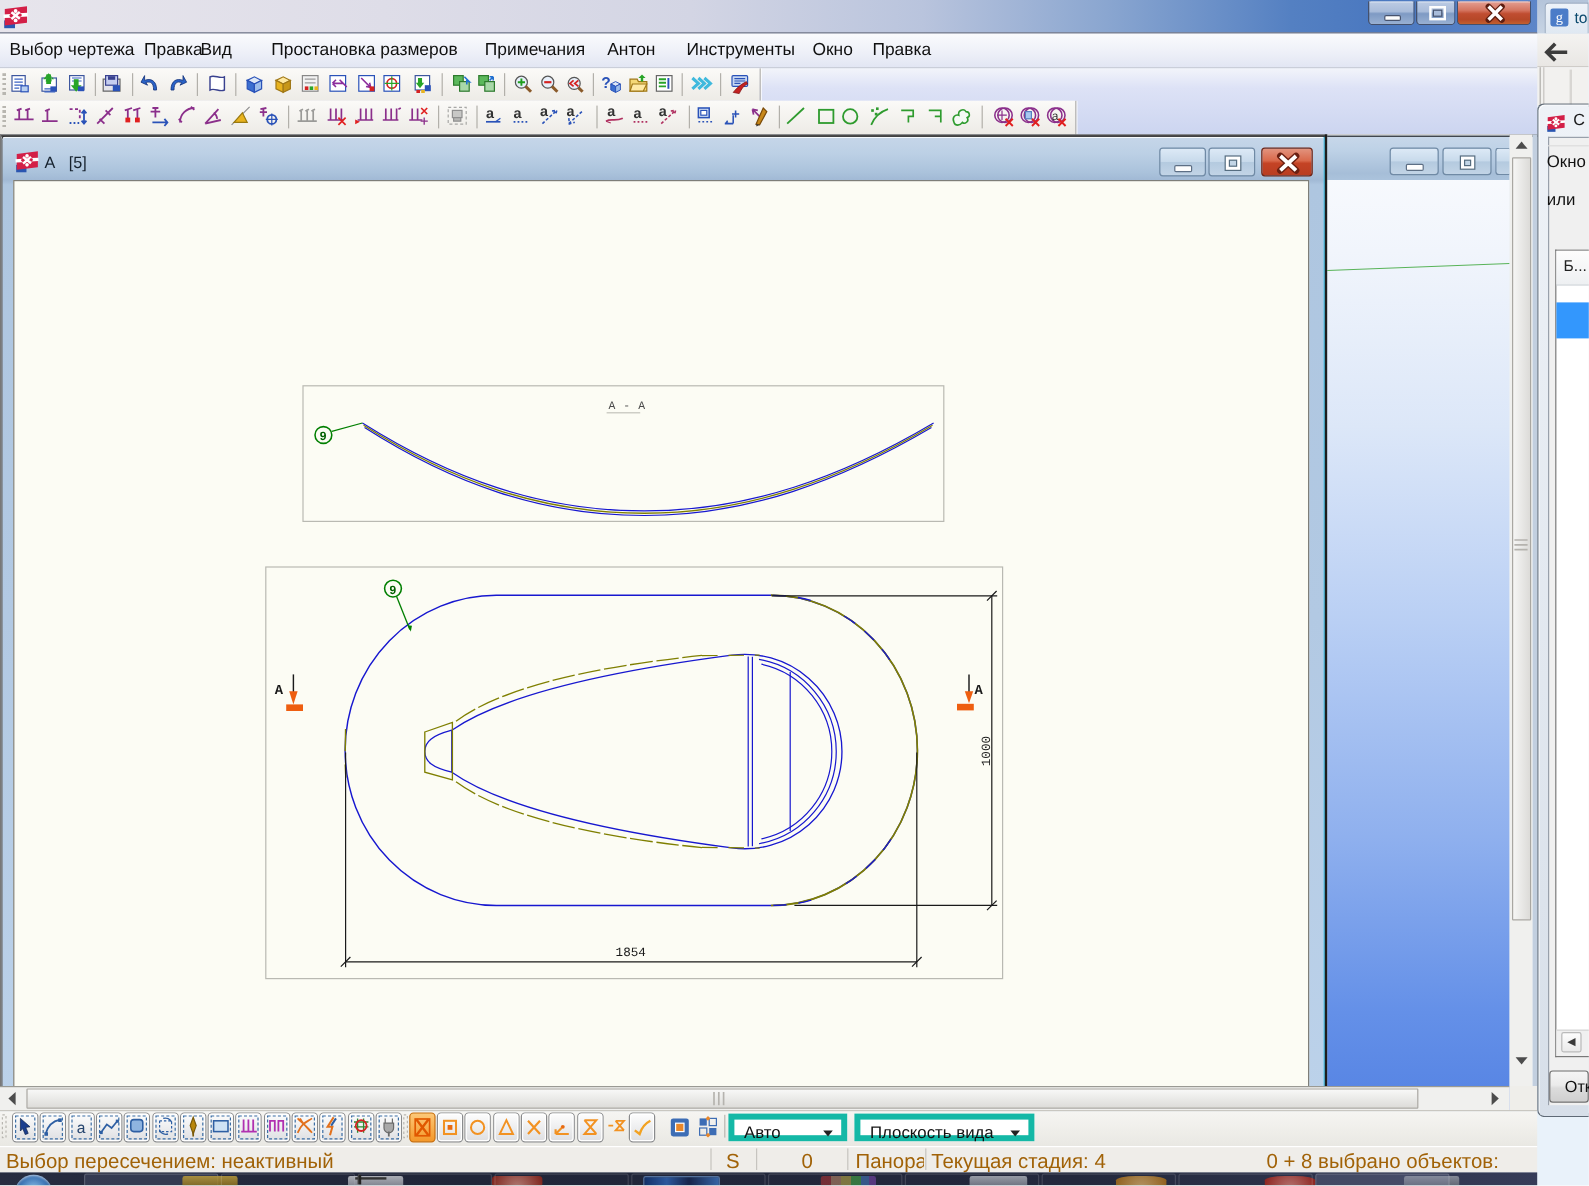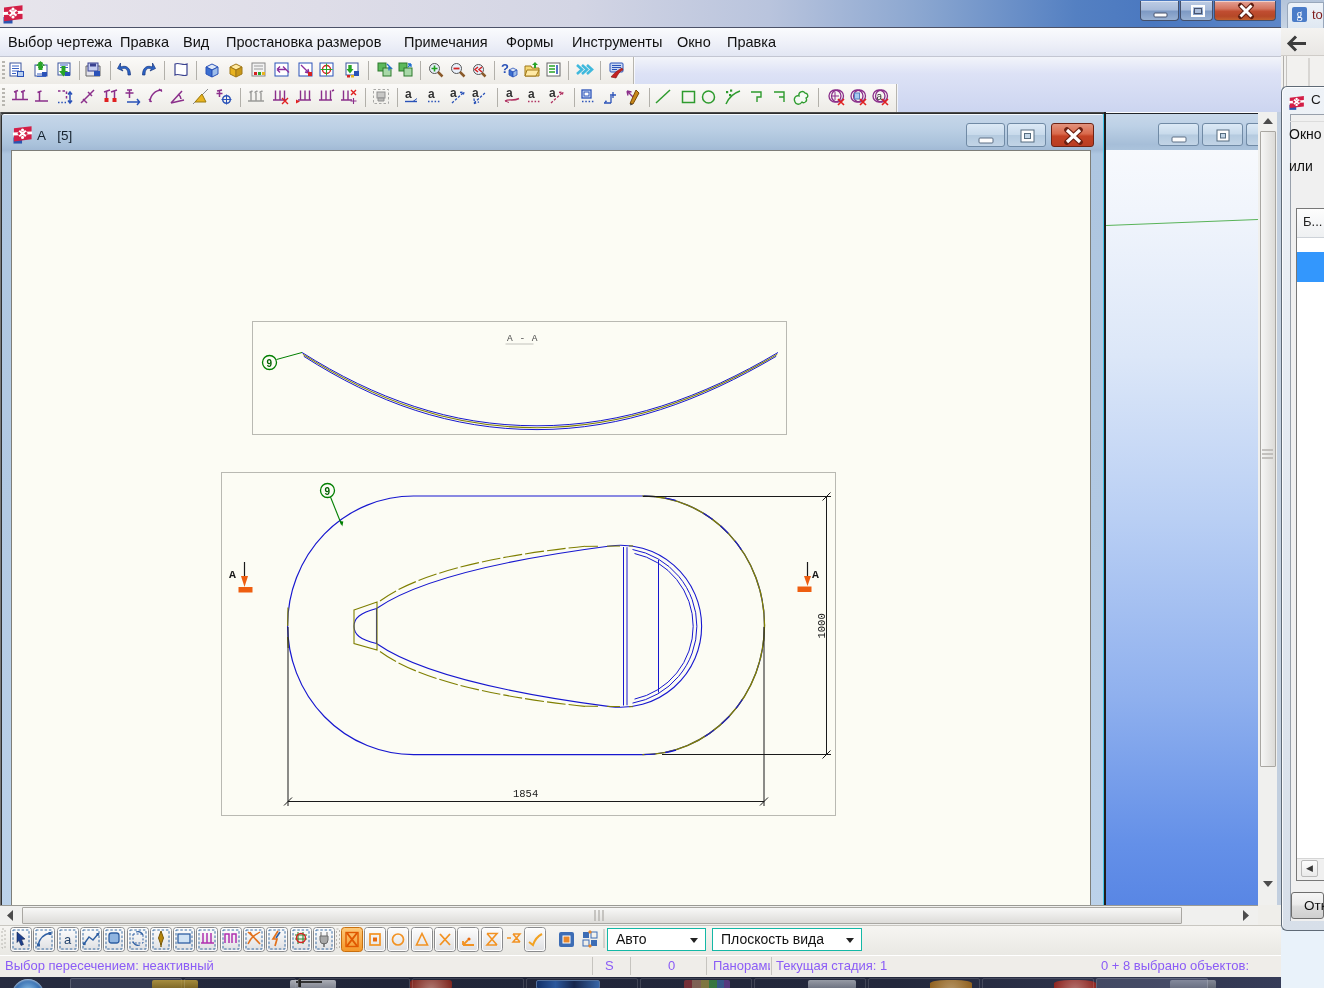--- a/index.html
+++ b/index.html
@@ -41,25 +41,25 @@
 #v3dline{left:1106px;top:222px;width:152px;height:1px;background:#58b358;transform:rotate(-2.2deg)}
 
 #vscroll{left:1258px;top:112px;width:19px;height:793px;background:#f0f0ee}
 #vsstrip{left:1277px;top:112px;width:4px;height:793px;background:#c2cfdf}
 #vthumb{left:1259.5px;top:131px;width:16px;height:636px;background:linear-gradient(90deg,#f6f6f5,#dcdbd8);border:1px solid #a9a7a2;border-radius:1px}
 #hscroll{left:0px;top:905px;width:1258px;height:20px;background:#f0f0ee;border-top:1px solid #9a9a94}
 #hthumb{left:22px;top:907px;width:1160px;height:17px;background:linear-gradient(#f8f8f7,#dddcd9);border:1px solid #a9a7a2;border-radius:1px}
 #hcorner{left:1258px;top:905px;width:23px;height:20px;background:#efeeea}
 
 #btb{left:0;top:925px;width:1281px;height:30px;background:linear-gradient(#f6f5f2,#e9e8e3);border-top:1px solid #c9c7c1}
-.combo{top:3px;height:23px;background:#fff;border:1px solid #14b8a6;font-size:14px;color:#111;padding:2px 0 0 8px}
+.combo{top:3px;height:23px;background:#fff;border:5px solid #14b8a6;font-size:14px;color:#111;padding:2px 0 0 8px}
 .carr{position:absolute;right:7px;top:9px;width:0;height:0;border-left:4.5px solid transparent;border-right:4.5px solid transparent;border-top:5px solid #222}
 
 #sbar{left:0;top:955px;width:1281px;height:22px;background:#efede9;border-top:1px solid #fff}
-.scell{top:3px;white-space:nowrap;font-size:13px;color:#8b5cf6}
+.scell{top:3px;white-space:nowrap;font-size:17px;color:#a16207}
 .ssep{top:2px;width:1px;height:18px;background:#c6c4bf}
 
 #task{left:0;top:977px;width:1281px;height:11px;background:linear-gradient(90deg,#272c40,#202538 30%,#23283c 70%,#363c58);overflow:hidden}
 
 #rcol{left:1281px;top:0;width:43px;height:988px;background:#e9f2fa}
 #rtab{left:1281px;top:0;width:43px;height:28px;background:linear-gradient(#b4c4da,#c7d4e4)}
 #rtabin{left:1287px;top:2px;width:37px;height:26px;background:linear-gradient(#eef3f9,#dfe8f2);border:1px solid #98a7bb;border-bottom:none;border-radius:4px 0 0 0}
 #gicon{left:1292px;top:7px;width:15px;height:15px;background:#4b7cc8;border-radius:2px;color:#fff;font-size:12px;text-align:center;line-height:15px;font-family:"Liberation Serif",serif}
 #rtool{left:1281px;top:28px;width:43px;height:28px;background:linear-gradient(#f4f3f1,#e9e7e4);border-bottom:1px solid #cfccc8}
 
@@ -94,21 +94,21 @@
 <circle cx="6.2" cy="9" r="1.3" fill="#d31f47"></circle>
 <circle cx="13.8" cy="8.6" r="1.3" fill="#d31f47"></circle>
 </g>
 </defs>
     </svg>
 
 <div class="ab" id="rcol"></div>
 <div class="ab" id="rtab"></div>
 <div class="ab" id="rtabin"></div>
 <div class="ab" id="gicon">g</div>
-<div class="ab" style="left:1312px;top:7px;font-size:13px;color:#7f1d1d">to</div>
+<div class="ab" style="left:1312px;top:7px;font-size:13px;color:#0c4a6e">to</div>
 <div class="ab" id="rtool"></div>
 <svg class="ab" style="left:1285px;top:34px" width="24" height="20">
       <path d="M4,9.5 H21" stroke="#3c3c3c" stroke-width="3"></path>
       <path d="M11,2.5 L4,9.5 L11,16.5" stroke="#3c3c3c" stroke-width="3" fill="none"></path>
     </svg>
 <div class="ab" id="rmid"></div>
 <div class="ab" style="left:1283px;top:56px;width:1px;height:32px;background:#b0aeab"></div>
 <div class="ab" style="left:1286px;top:56px;width:1px;height:32px;background:#c5c3c0"></div>
 <div class="ab" style="left:1308px;top:58px;width:2px;height:30px;background:#d8d6d3"></div>
 
@@ -130,24 +130,24 @@
 <div class="ab wbtn" id="wcls">
       <svg width="62" height="20">
         <path d="M25.5 4.5 L36.5 15.5 M36.5 4.5 L25.5 15.5" stroke="#5e1d10" stroke-width="5" stroke-linecap="round"></path>
         <path d="M25.5 4.5 L36.5 15.5 M36.5 4.5 L25.5 15.5" stroke="#fff" stroke-width="2.9"></path>
       </svg>
     </div>
 
 <div class="ab" id="mbar"></div>
 <div class="ab mi" style="left:8px">Выбор чертежа</div>
 <div class="ab mi" style="left:120px">Правка</div>
-<div class="ab mi" style="left:183px">Вид</div>
+<div class="ab mi" style="left:167px">Вид</div>
 <div class="ab mi" style="left:226px">Простановка размеров</div>
 <div class="ab mi" style="left:404px">Примечания</div>
-<div class="ab mi" style="left:506px">Формы</div>
+<div class="ab mi" style="left:506px">Антон</div>
 <div class="ab mi" style="left:572px">Инструменты</div>
 <div class="ab mi" style="left:677px">Окно</div>
 <div class="ab mi" style="left:727px">Правка</div>
 
 <div class="ab" id="tbzone"></div>
 <div class="ab trow" id="trow1">
       <div class="ab grip"></div>
     </div>
 <div class="ab trow" id="trow2">
       <div class="ab grip"></div>
@@ -743,21 +743,21 @@
 
 <div class="ab" id="sbar"></div>
 <div class="ab scell" style="left:5px;top:958px">Выбор пересечением: неактивный</div>
 <div class="ab ssep" style="left:592px;top:957px"></div>
 <div class="ab scell" style="left:605px;top:958px">S</div>
 <div class="ab ssep" style="left:630px;top:957px"></div>
 <div class="ab scell" style="left:668px;top:958px">0</div>
 <div class="ab ssep" style="left:706px;top:957px"></div>
 <div class="ab scell" style="left:713px;top:958px;width:57px;overflow:hidden">Панорамиров</div>
 <div class="ab ssep" style="left:771px;top:957px"></div>
-<div class="ab scell" style="left:776px;top:958px">Текущая стадия: 1</div>
+<div class="ab scell" style="left:776px;top:958px">Текущая стадия: 4</div>
 <div class="ab scell" style="left:1049px;top:958px;width:200px;text-align:right">0 + 8 выбрано объектов:</div>
 
 <div class="ab" id="task">
 <div style="position:absolute;left:12px;top:2px;width:32px;height:32px;border-radius:50%;background:radial-gradient(circle at 50% 40%,#8fc3ea 0%,#3d74b4 45%,#173c6e 80%);box-shadow:inset 0 1px 2px rgba(255,255,255,.6)"></div>
 <div style="position:absolute;left:70px;top:1px;width:112px;height:13px;border:1px solid rgba(255,255,255,.18);border-radius:2px;background:rgba(110,120,150,.22)"></div>
 <div style="position:absolute;left:152px;top:3px;width:46px;height:9px;background:linear-gradient(#c4a33c,#8d701c);border-radius:2px;opacity:.8"></div>
 <div style="position:absolute;left:184px;top:1px;width:112px;height:13px;border:1px solid rgba(255,255,255,.14);border-radius:2px"></div>
 <div style="position:absolute;left:290px;top:3px;width:46px;height:9px;background:linear-gradient(#d8dade,#9a9ea8);border-radius:2px;opacity:.75"></div>
 <div style="position:absolute;left:296px;top:4px;width:26px;height:2px;background:#333"></div>
 <div style="position:absolute;left:298px;top:2px;width:3px;height:8px;background:#222"></div>

